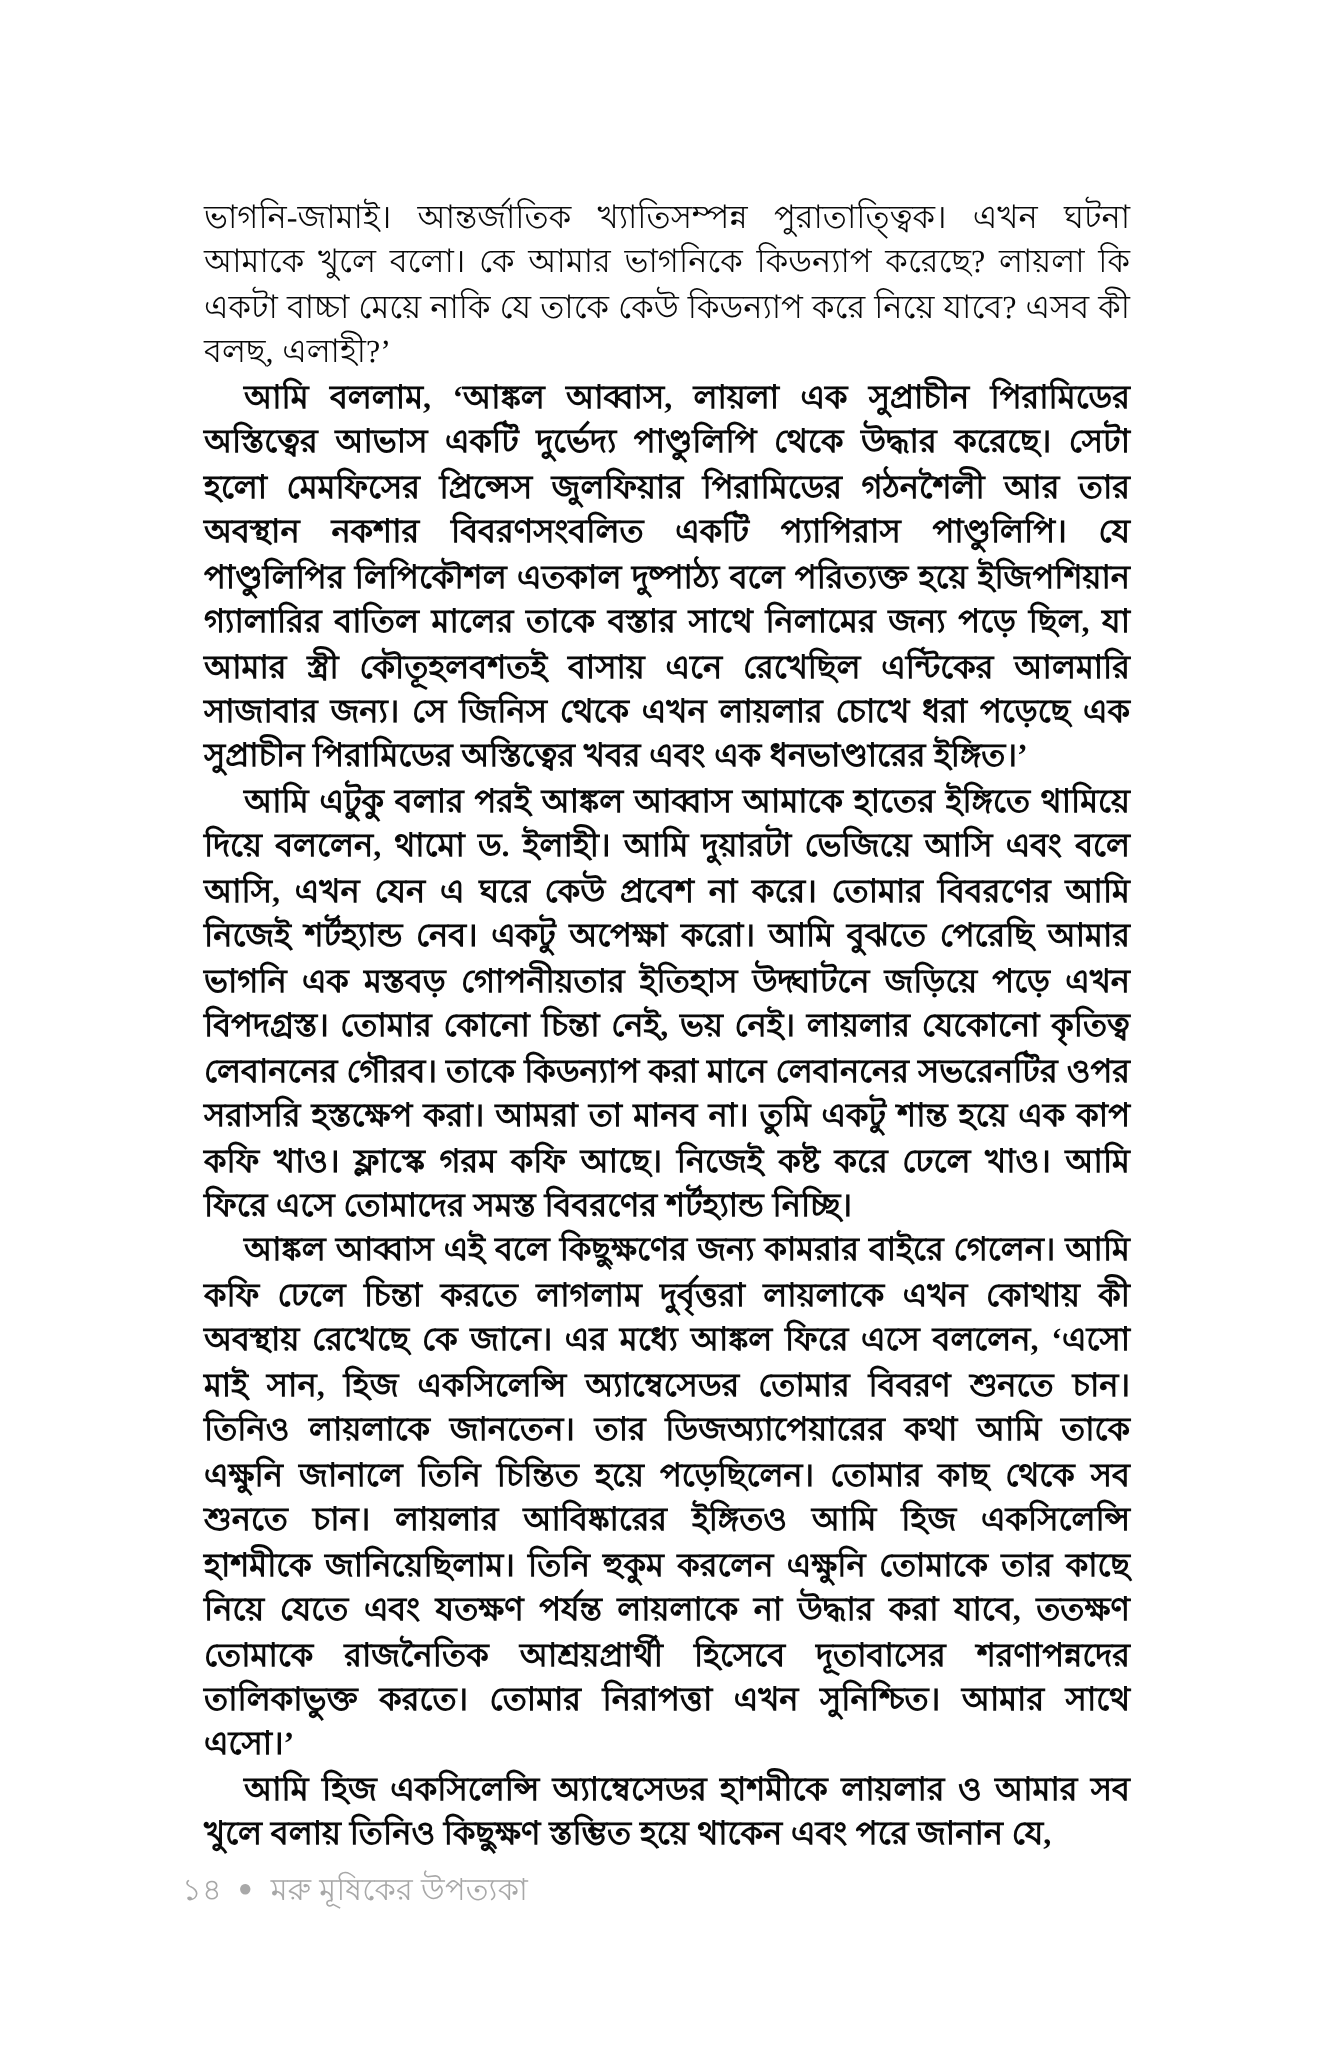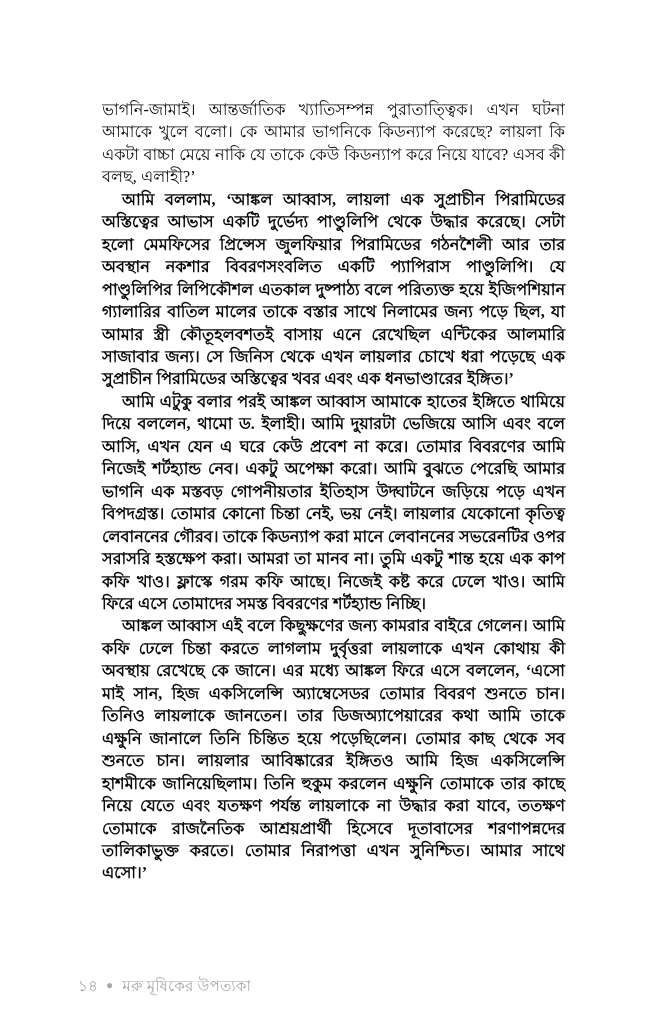--- a/index.html
+++ b/index.html
@@ -39,28 +39,27 @@
   .para.cont {
     text-indent: 0;
   }
   
   .para.indent {
     text-indent: 20px;
     font-weight: bold;
   }
   .footer {
     position: absolute;
-    left: 78px;
+    left: 91px;
     top: 934px;
     font-size: 15.2px;
     line-height: 20px;
     color: #a8a8a8;
     white-space: nowrap;
     letter-spacing: 0.01em;
-    margin-top: 41px;
   }
   .footer .sep {
     display: inline-block;
     padding: 0 5px 0 4px;
     font-size: 12px;
     vertical-align: 2px;
   }
   .footer .pageno,
   .footer .booktitle {
     display: inline;
@@ -69,20 +68,21 @@
 </head>
 <body>
 
 <div class="page">
 
   <div class="text-block">
     <p class="para cont">ভাগনি-জামাই। আন্তর্জাতিক খ্যাতিসম্পন্ন পুরাতাত্ত্বিক। এখন ঘটনা আমাকে খুলে বলো। কে আমার ভাগনিকে কিডন্যাপ করেছে? লায়লা কি একটা বাচ্চা মেয়ে নাকি যে তাকে কেউ কিডন্যাপ করে নিয়ে যাবে? এসব কী বলছ, এলাহী?’</p>
     <p class="para indent">আমি বললাম, ‘আঙ্কল আব্বাস, লায়লা এক সুপ্রাচীন পিরামিডের অস্তিত্বের আভাস একটি দুর্ভেদ্য পাণ্ডুলিপি থেকে উদ্ধার করেছে। সেটা হলো মেমফিসের প্রিন্সেস জুলফিয়ার পিরামিডের গঠনশৈলী আর তার অবস্থান নকশার বিবরণসংবলিত একটি প্যাপিরাস পাণ্ডুলিপি। যে পাণ্ডুলিপির লিপিকৌশল এতকাল দুষ্পাঠ্য বলে পরিত্যক্ত হয়ে ইজিপশিয়ান গ্যালারির বাতিল মালের তাকে বস্তার সাথে নিলামের জন্য পড়ে ছিল, যা আমার স্ত্রী কৌতূহলবশতই বাসায় এনে রেখেছিল এন্টিকের আলমারি সাজাবার জন্য। সে জিনিস থেকে এখন লায়লার চোখে ধরা পড়েছে এক সুপ্রাচীন পিরামিডের অস্তিত্বের খবর এবং এক ধনভাণ্ডারের ইঙ্গিত।’</p>
     <p class="para indent">আমি এটুকু বলার পরই আঙ্কল আব্বাস আমাকে হাতের ইঙ্গিতে থামিয়ে দিয়ে বললেন, থামো ড. ইলাহী। আমি দুয়ারটা ভেজিয়ে আসি এবং বলে আসি, এখন যেন এ ঘরে কেউ প্রবেশ না করে। তোমার বিবরণের আমি নিজেই শর্টহ্যান্ড নেব। একটু অপেক্ষা করো। আমি বুঝতে পেরেছি আমার ভাগনি এক মস্তবড় গোপনীয়তার ইতিহাস উদ্ঘাটনে জড়িয়ে পড়ে এখন বিপদগ্রস্ত। তোমার কোনো চিন্তা নেই, ভয় নেই। লায়লার যেকোনো কৃতিত্ব লেবাননের গৌরব। তাকে কিডন্যাপ করা মানে লেবাননের সভরেনটির ওপর সরাসরি হস্তক্ষেপ করা। আমরা তা মানব না। তুমি একটু শান্ত হয়ে এক কাপ কফি খাও। ফ্লাস্কে গরম কফি আছে। নিজেই কষ্ট করে ঢেলে খাও। আমি ফিরে এসে তোমাদের সমস্ত বিবরণের শর্টহ্যান্ড নিচ্ছি।</p>
     <p class="para indent">আঙ্কল আব্বাস এই বলে কিছুক্ষণের জন্য কামরার বাইরে গেলেন। আমি কফি ঢেলে চিন্তা করতে লাগলাম দুর্বৃত্তরা লায়লাকে এখন কোথায় কী অবস্থায় রেখেছে কে জানে। এর মধ্যে আঙ্কল ফিরে এসে বললেন, ‘এসো মাই সান, হিজ একসিলেন্সি অ্যাম্বেসেডর তোমার বিবরণ শুনতে চান। তিনিও লায়লাকে জানতেন। তার ডিজঅ্যাপেয়ারের কথা আমি তাকে এক্ষুনি জানালে তিনি চিন্তিত হয়ে পড়েছিলেন। তোমার কাছ থেকে সব শুনতে চান। লায়লার আবিষ্কারের ইঙ্গিতও আমি হিজ একসিলেন্সি হাশমীকে জানিয়েছিলাম। তিনি হুকুম করলেন এক্ষুনি তোমাকে তার কাছে নিয়ে যেতে এবং যতক্ষণ পর্যন্ত লায়লাকে না উদ্ধার করা যাবে, ততক্ষণ তোমাকে রাজনৈতিক আশ্রয়প্রার্থী হিসেবে দূতাবাসের শরণাপন্নদের তালিকাভুক্ত করতে। তোমার নিরাপত্তা এখন সুনিশ্চিত। আমার সাথে এসো।’</p>
+    <p class="para indent">আমি হিজ একসিলেন্সি অ্যাম্বেসেডর হাশমীকে লায়লার ও আমার সব খুলে বলায় তিনিও কিছুক্ষণ স্তম্ভিত হয়ে থাকেন এবং পরে জানান যে,</p>
   </div>
 
   <div class="footer">
     <span class="pageno">১৪</span>
     <span class="sep">●</span>
     <span class="booktitle">মরু মূষিকের উপত্যকা</span>
   </div>
 
 </div>
 

